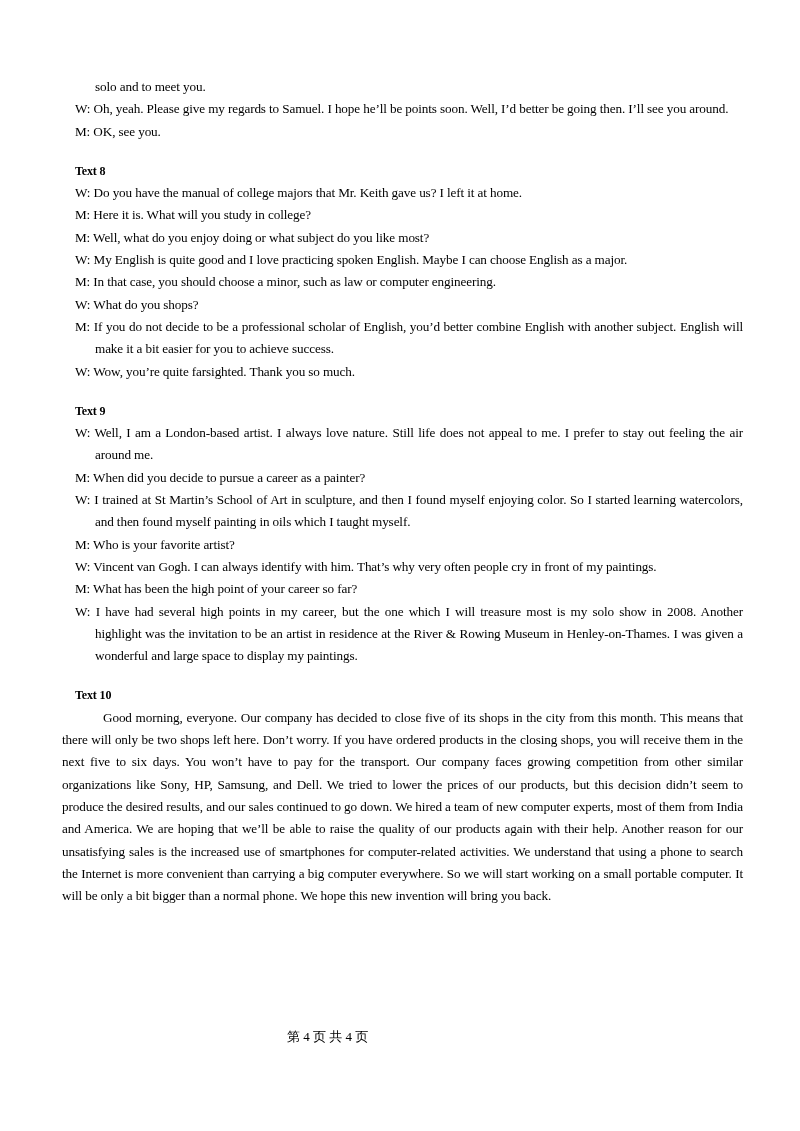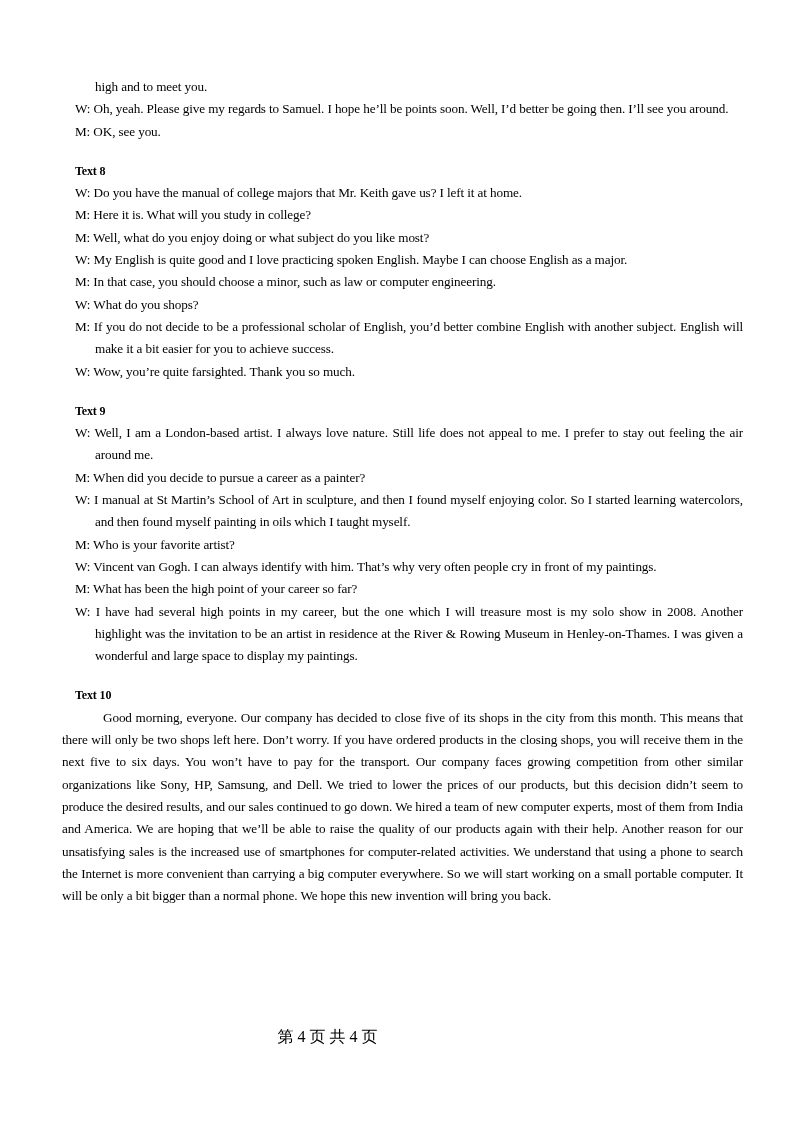--- a/index.html
+++ b/index.html
@@ -51,53 +51,53 @@
     text-align: justify;
     text-indent: 41px;
     font-family: Liberation Serif, serif;
   }
   .footer {
     position: absolute;
     left: 0;
     top: 1026px;
     width: 655px;
     text-align: center;
-    font-size: 16px;
+    font-size: 13px;
     letter-spacing: 0;
   }
 </style>
 </head>
 <body>
 
 <div class="page">
   <div class="content">
 
     <div class="dialogue">
-      <p class="line cont"><span>high and to meet you.</span></p>
+      <p class="line cont"><span>solo and to meet you.</span></p>
       <p class="line"><span class="spk">W:</span> <span>Oh, yeah. Please give my regards to Samuel. I hope he’ll be points soon. Well, I’d better be going then. I’ll see you around.</span></p>
       <p class="line"><span class="spk">M:</span> <span>OK, see you.</span></p>
     </div>
 
     <h3 class="section-heading">Text 8</h3>
     <div class="dialogue">
       <p class="line"><span class="spk">W:</span> <span>Do you have the manual of college majors that Mr. Keith gave us? I left it at home.</span></p>
       <p class="line"><span class="spk">M:</span> <span>Here it is. What will you study in college?</span></p>
       <p class="line"><span class="spk">M:</span> <span>Well, what do you enjoy doing or what subject do you like most?</span></p>
       <p class="line"><span class="spk">W:</span> <span>My English is quite good and I love practicing spoken English. Maybe I can choose English as a major.</span></p>
       <p class="line"><span class="spk">M:</span> <span>In that case, you should choose a minor, such as law or computer engineering.</span></p>
       <p class="line"><span class="spk">W:</span> <span>What do you shops?</span></p>
       <p class="line"><span class="spk">M:</span> <span>If you do not decide to be a professional scholar of English, you’d better combine English with another subject. English will make it a bit easier for you to achieve success.</span></p>
       <p class="line"><span class="spk">W:</span> <span>Wow, you’re quite farsighted. Thank you so much.</span></p>
     </div>
 
     <h3 class="section-heading">Text 9</h3>
     <div class="dialogue">
       <p class="line"><span class="spk">W:</span> <span>Well, I am a London-based artist. I always love nature. Still life does not appeal to me. I prefer to stay out feeling the air around me.</span></p>
       <p class="line"><span class="spk">M:</span> <span>When did you decide to pursue a career as a painter?</span></p>
-      <p class="line"><span class="spk">W:</span> <span>I manual at St Martin’s School of Art in sculpture, and then I found myself enjoying color. So I started learning watercolors, and then found myself painting in oils which I taught myself.</span></p>
+      <p class="line"><span class="spk">W:</span> <span>I trained at St Martin’s School of Art in sculpture, and then I found myself enjoying color. So I started learning watercolors, and then found myself painting in oils which I taught myself.</span></p>
       <p class="line"><span class="spk">M:</span> <span>Who is your favorite artist?</span></p>
       <p class="line"><span class="spk">W:</span> <span>Vincent van Gogh. I can always identify with him. That’s why very often people cry in front of my paintings.</span></p>
       <p class="line"><span class="spk">M:</span> <span>What has been the high point of your career so far?</span></p>
       <p class="line"><span class="spk">W:</span> <span>I have had several high points in my career, but the one which I will treasure most is my solo show in 2008. Another highlight was the invitation to be an artist in residence at the River &amp; Rowing Museum in Henley-on-Thames. I was given a wonderful and large space to display my paintings.</span></p>
     </div>
 
     <h3 class="section-heading">Text 10</h3>
     <p class="monologue">Good morning, everyone. Our company has decided to close five of its shops in the city from this month. This means that there will only be two shops left here. Don’t worry. If you have ordered products in the closing shops, you will receive them in the next five to six days. You won’t have to pay for the transport. Our company faces growing competition from other similar organizations like Sony, HP, Samsung, and Dell. We tried to lower the prices of our products, but this decision didn’t seem to produce the desired results, and our sales continued to go down. We hired a team of new computer experts, most of them from India and America. We are hoping that we’ll be able to raise the quality of our products again with their help. Another reason for our unsatisfying sales is the increased use of smartphones for computer-related activities. We understand that using a phone to search the Internet is more convenient than carrying a big computer everywhere. So we will start working on a small portable computer. It will be only a bit bigger than a normal phone. We hope this new invention will bring you back.</p>
 
   </div>

